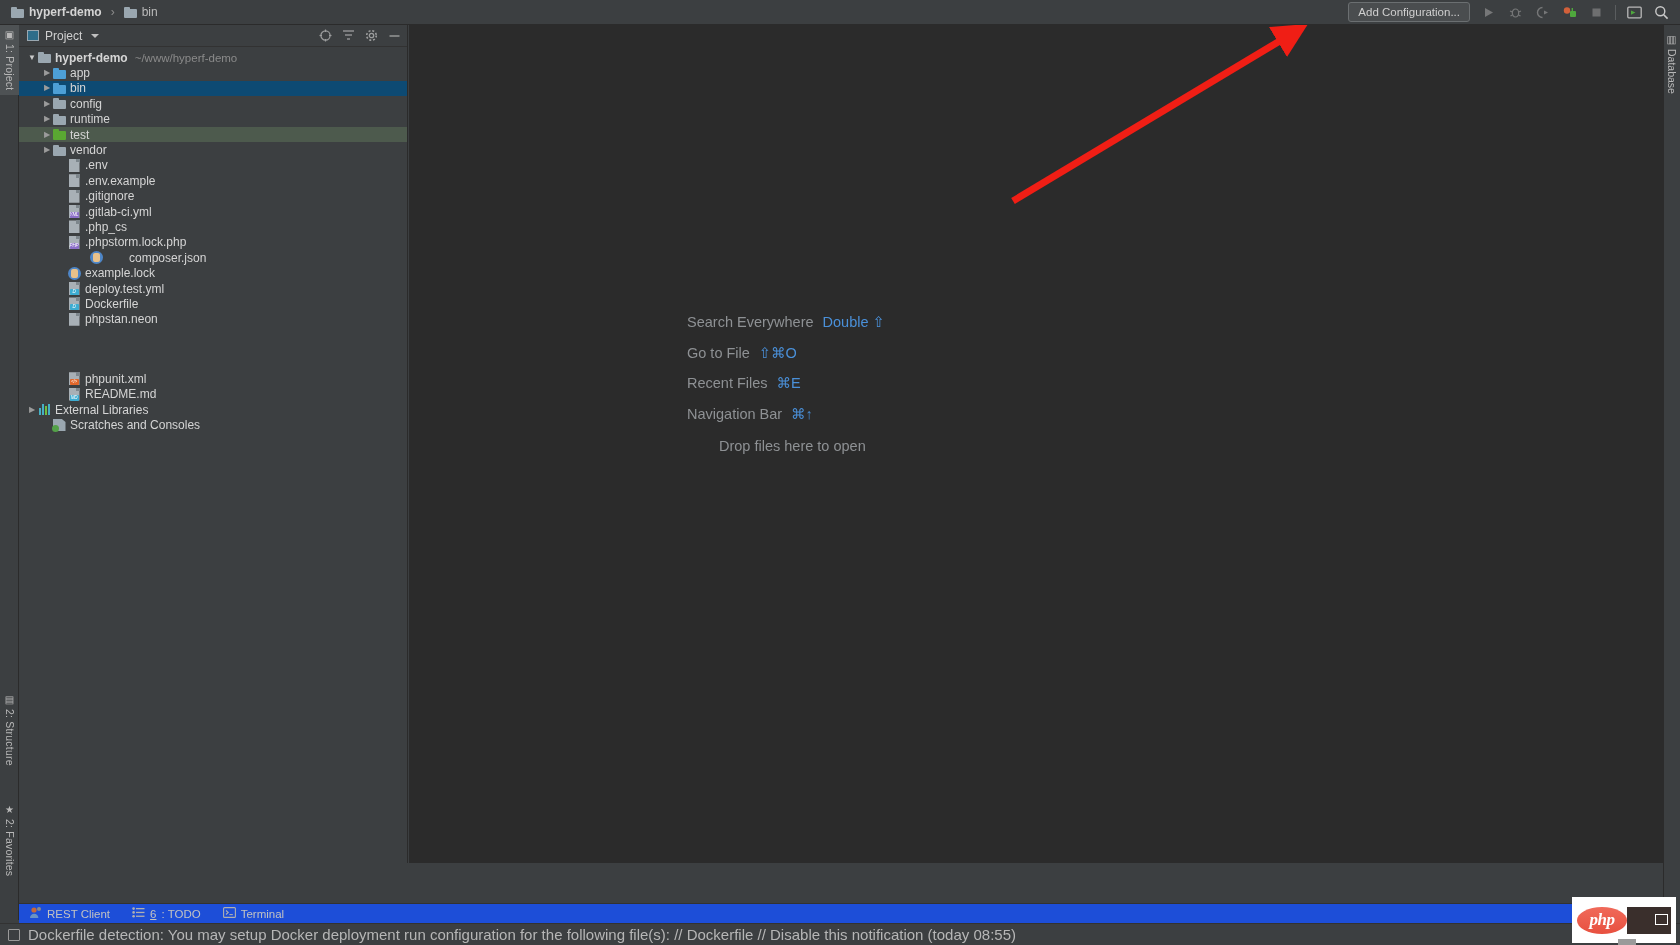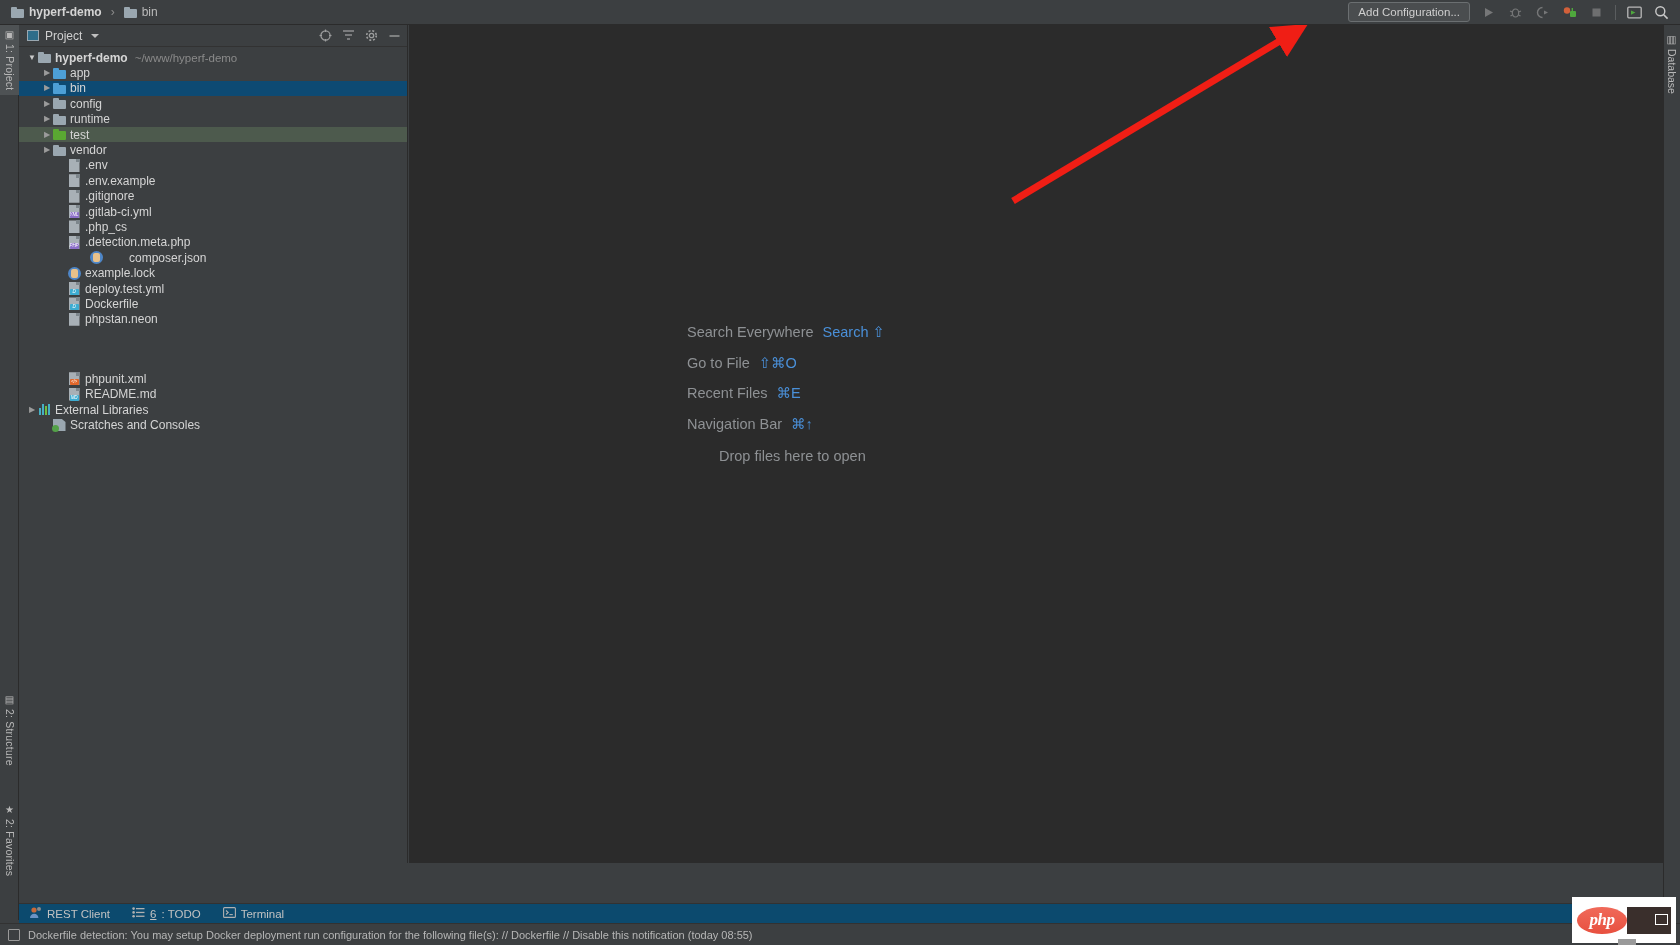--- a/index.html
+++ b/index.html
@@ -119,21 +119,21 @@
   .scratch-ico { width:13px; height:12px; position:relative; }
   .scratch-ico::before{ content:""; position:absolute; inset:0; background:#9aa7b0; clip-path: polygon(0 0,72% 0,100% 26%,100% 100%,0 100%); }
   .scratch-ico::after{ content:""; position:absolute; left:-1px; bottom:-1px; width:7px; height:7px; border-radius:50%; background:#53a148; }
 
   
   .editor {
     position: absolute; left: 409px; top: 25px; width: 1254px; height: 838px;
     background: #2b2b2b;
   }
   .hints {
-    position: absolute; left: 278px; top: 292px; font-size: 14.5px; color: #8e9194;
+    position: absolute; left: 278px; top: 282px; font-size: 14.5px; color: #8e9194;
   }
   .hint-row { height: 30.5px; display: flex; align-items: center; gap: 9px; }
   .hint-key { color: #4a90d9; font-size: 14.5px; }
   .hint-drop { margin-top: 2px; margin-left: 32px; }
 
   .arrow-annot { position: absolute; left: 0; top: 0; pointer-events: none; }
 
   
   .rightstrip {
     position: absolute; right: 0; top: 25px; width: 17px; height: 895px;
@@ -143,32 +143,32 @@
     position: absolute; right: 0; width: 17px;
     writing-mode: vertical-rl; text-orientation: mixed;
     font-size: 10.5px; color: #b8b8b8;
     display: flex; align-items: center; gap: 4px; padding: 4px 0;
   }
 
   
   .bottombar {
     position: absolute; left: 19px; top: 903px; width: 1644px; height: 20px;
     display: flex; align-items: center; gap: 22px; padding-left: 10px;
-    background: #0c4a6e; border-top: 1px solid #323232;
+    background: #1d4ed8; border-top: 1px solid #323232;
   }
   .bb-item { display:flex; align-items:center; gap:5px; font-size:11.5px; color:#c2c2c2; }
   .bb-underline { text-decoration: underline; }
 
   .statusbar {
     position: absolute; left: 0; top: 923px; width: 1680px; height: 22px;
     display: flex; align-items: center; gap: 8px; padding-left: 8px;
     background: #3c3f41; border-top: 1px solid #323232;
   }
   .status-ico { width: 12px; height: 12px; border: 1.4px solid #9a9a9a; border-radius: 1px; }
-  .status-text { font-size: 11px; color: #b6b6b6; }
+  .status-text { font-size: 15px; color: #b6b6b6; }
 
   .php-widget {
     position: absolute; right: 4px; bottom: 2px; width: 104px; height: 46px;
     background: #ffffff; display: flex; align-items: center; justify-content: flex-start;
     padding: 5px;
   }
   .php-logo {
     width: 52px; height: 27px; border-radius: 50%/50%;
     background: linear-gradient(180deg,#f06a5a,#e8503f);
     display:flex; align-items:center; justify-content:center;
@@ -408,21 +408,21 @@
         </div>
         <div class="row" style="padding-left: 38px;">
           <span class="arrow "></span>
           <span class="ico">
             <span class="fi php">
               <i class="pg"></i>
               <i class="fold"></i>
               <i class="tag">PHP</i>
             </span>
           </span>
-          <span class="lbl">.detection.meta.php</span>
+          <span class="lbl">.phpstorm.lock.php</span>
         </div>
         <div class="row" style="padding-left: 38px; gap: 22px;">
           <span class="arrow "></span>
           <span class="ico">
             <span class="composer-ico"></span>
           </span>
           <span class="lbl">composer.json</span>
         </div>
         <div class="row" style="padding-left: 38px;">
           <span class="arrow "></span>
@@ -504,21 +504,21 @@
           </span>
           <span class="lbl">Scratches and Consoles</span>
         </div>
       </div>
   </div>
 
   <div class="editor">
     <div class="hints" id="hints">
         <div class="hint-row">
           <span>Search Everywhere</span>
-          <span class="hint-key">Search ⇧</span>
+          <span class="hint-key">Double ⇧</span>
         </div>
         <div class="hint-row">
           <span>Go to File</span>
           <span class="hint-key">⇧⌘O</span>
         </div>
         <div class="hint-row">
           <span>Recent Files</span>
           <span class="hint-key">⌘E</span>
         </div>
         <div class="hint-row">

